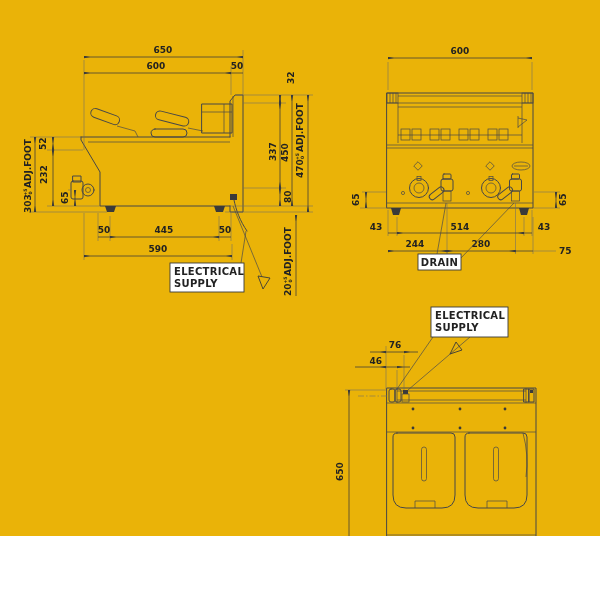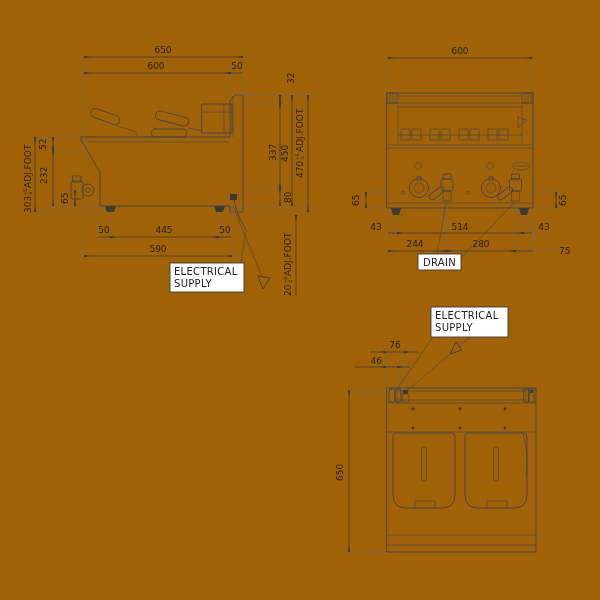--- a/index.html
+++ b/index.html
@@ -1,16 +1,16 @@
 <!DOCTYPE html>
 <html><head>
 <meta charset="utf-8">
 <style>
   html,body{margin:0;padding:0;background:#fff;}
-  #stage{width:600px;height:600px;background:#a16207;position:relative;overflow:hidden;}
+  #stage{width:600px;height:536px;background:#eab308;position:relative;overflow:hidden;font-weight:bold;}
   svg{display:block;}
   svg text{font-family:"DejaVu Sans","Liberation Sans",sans-serif;font-size:9px;fill:#222;}
   svg text.t10{font-size:10px;letter-spacing:.3px;}
   svg text.tol{font-size:4.6px;}
   .m{stroke:#474747;fill:none;stroke-width:1;stroke-linejoin:round;stroke-linecap:round;}
   .mth{stroke:#474747;fill:none;stroke-width:.7;}
   .mf{fill:#3a3a3a;stroke:none;}
   .dim{stroke:#3a3a3a;fill:none;stroke-width:.75;}
   .ext{stroke:#6b6b6b;fill:none;stroke-width:.55;}
   .dash{stroke-dasharray:6 2 1.5 2;}

